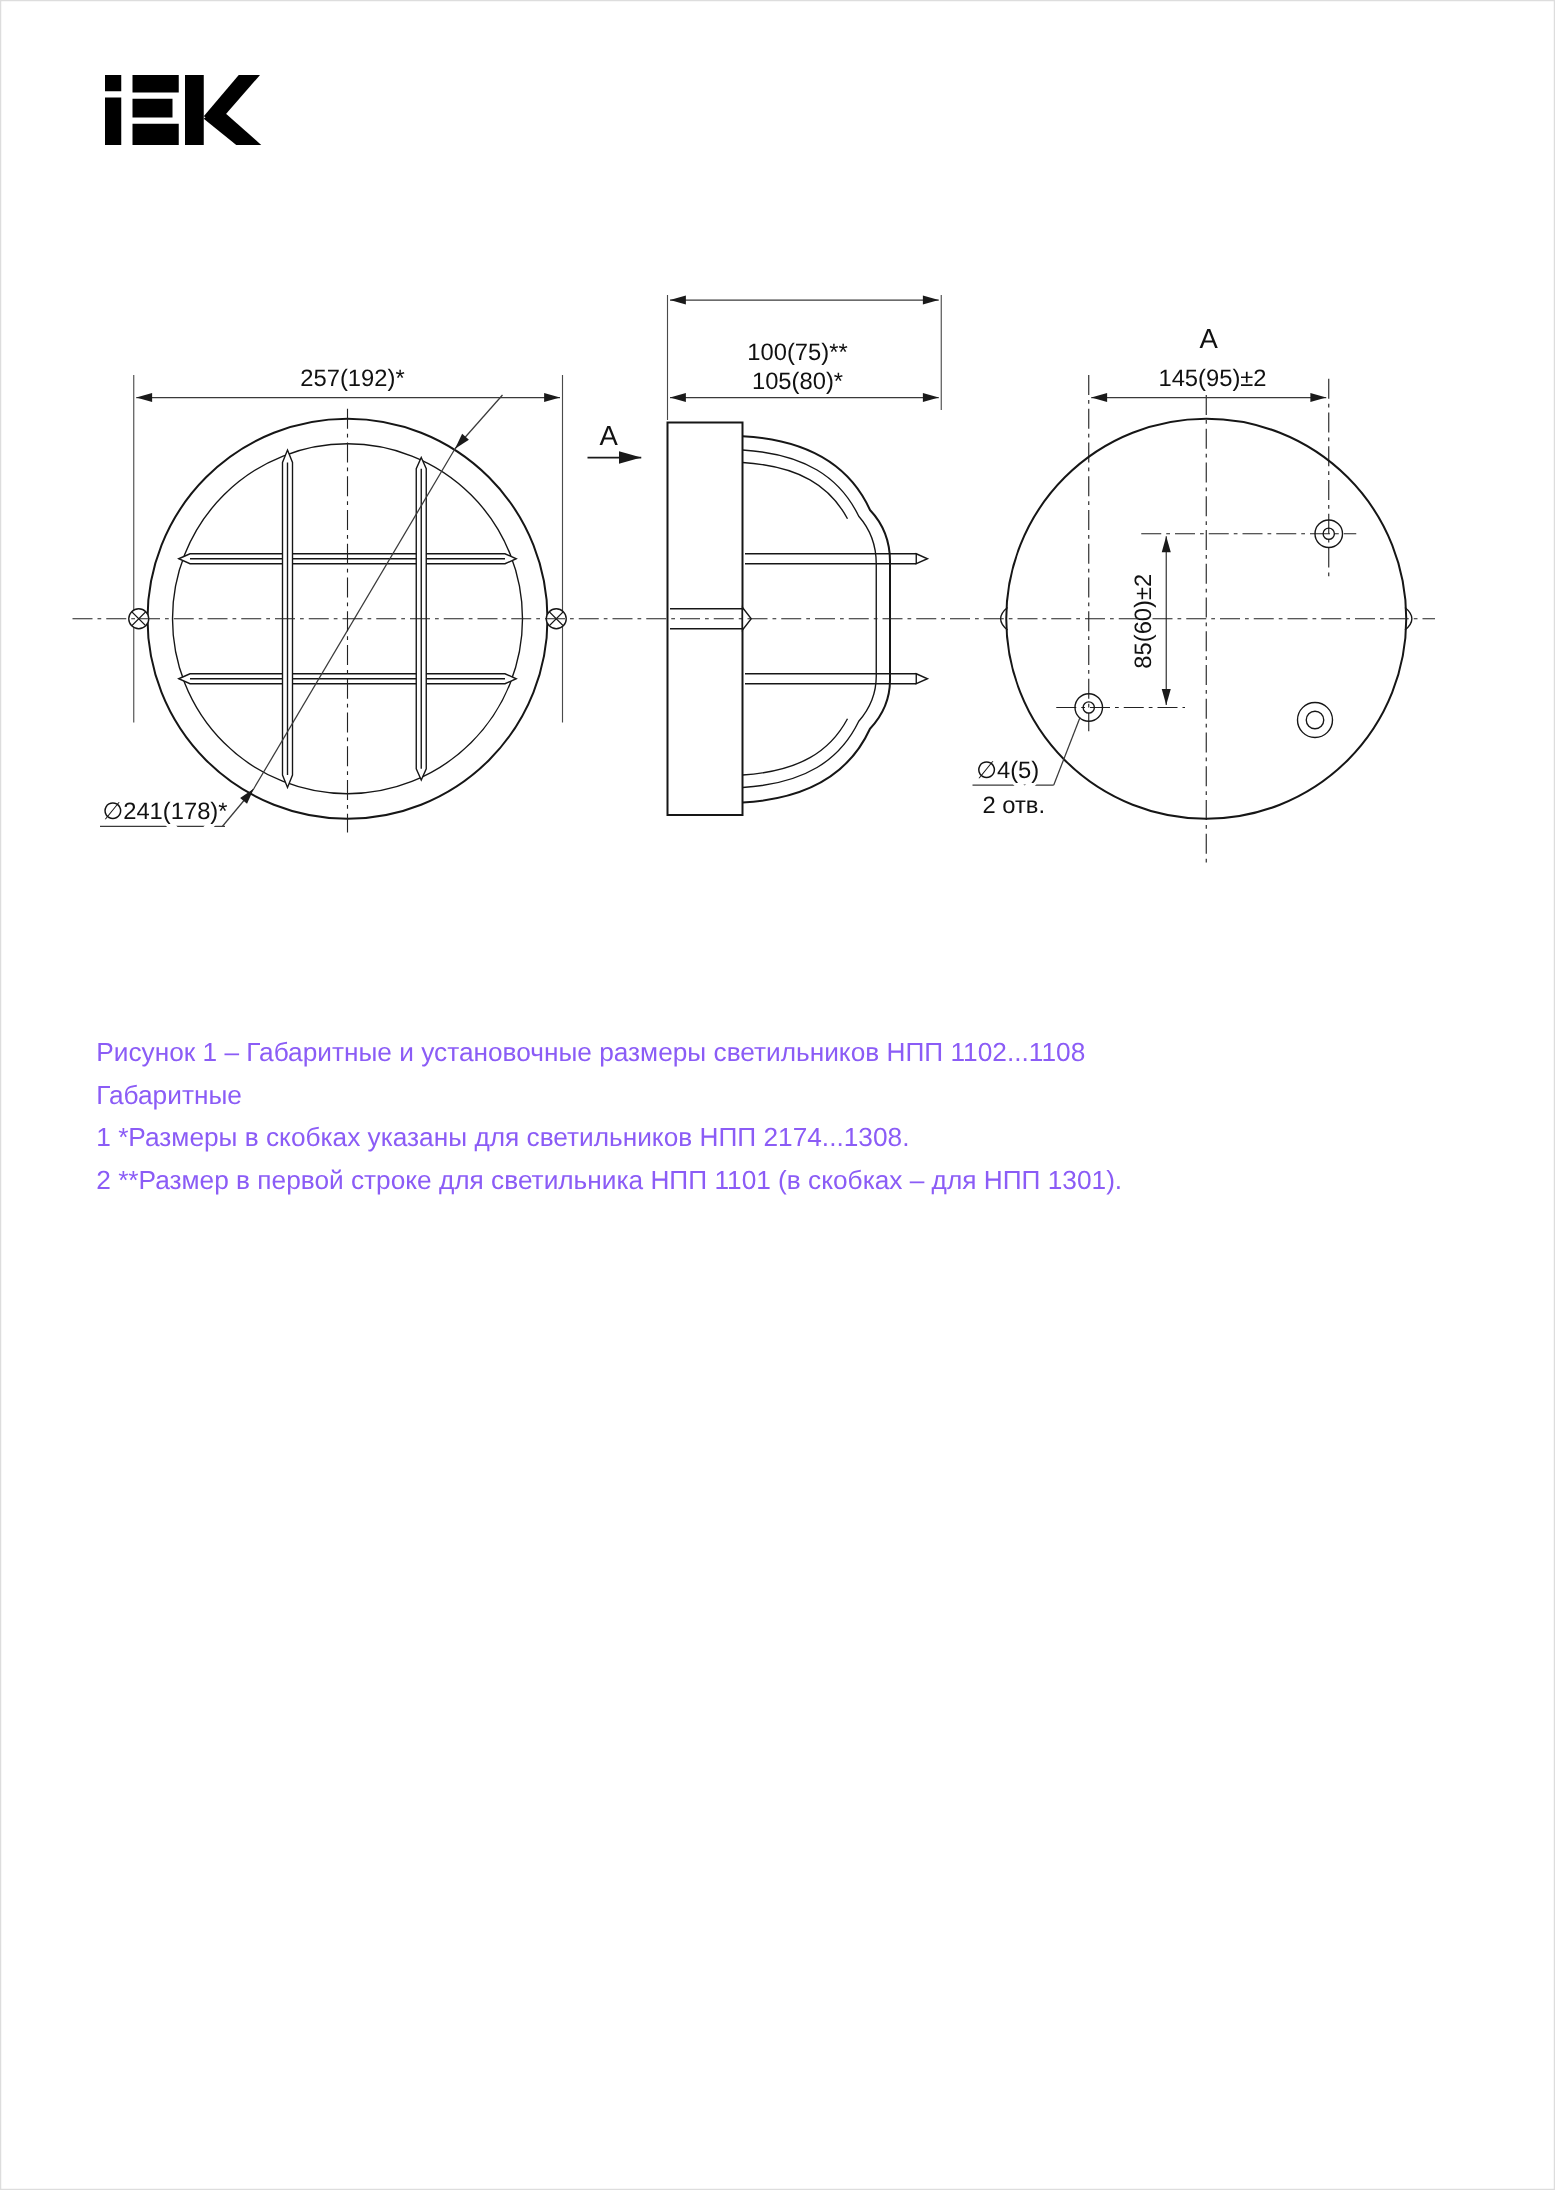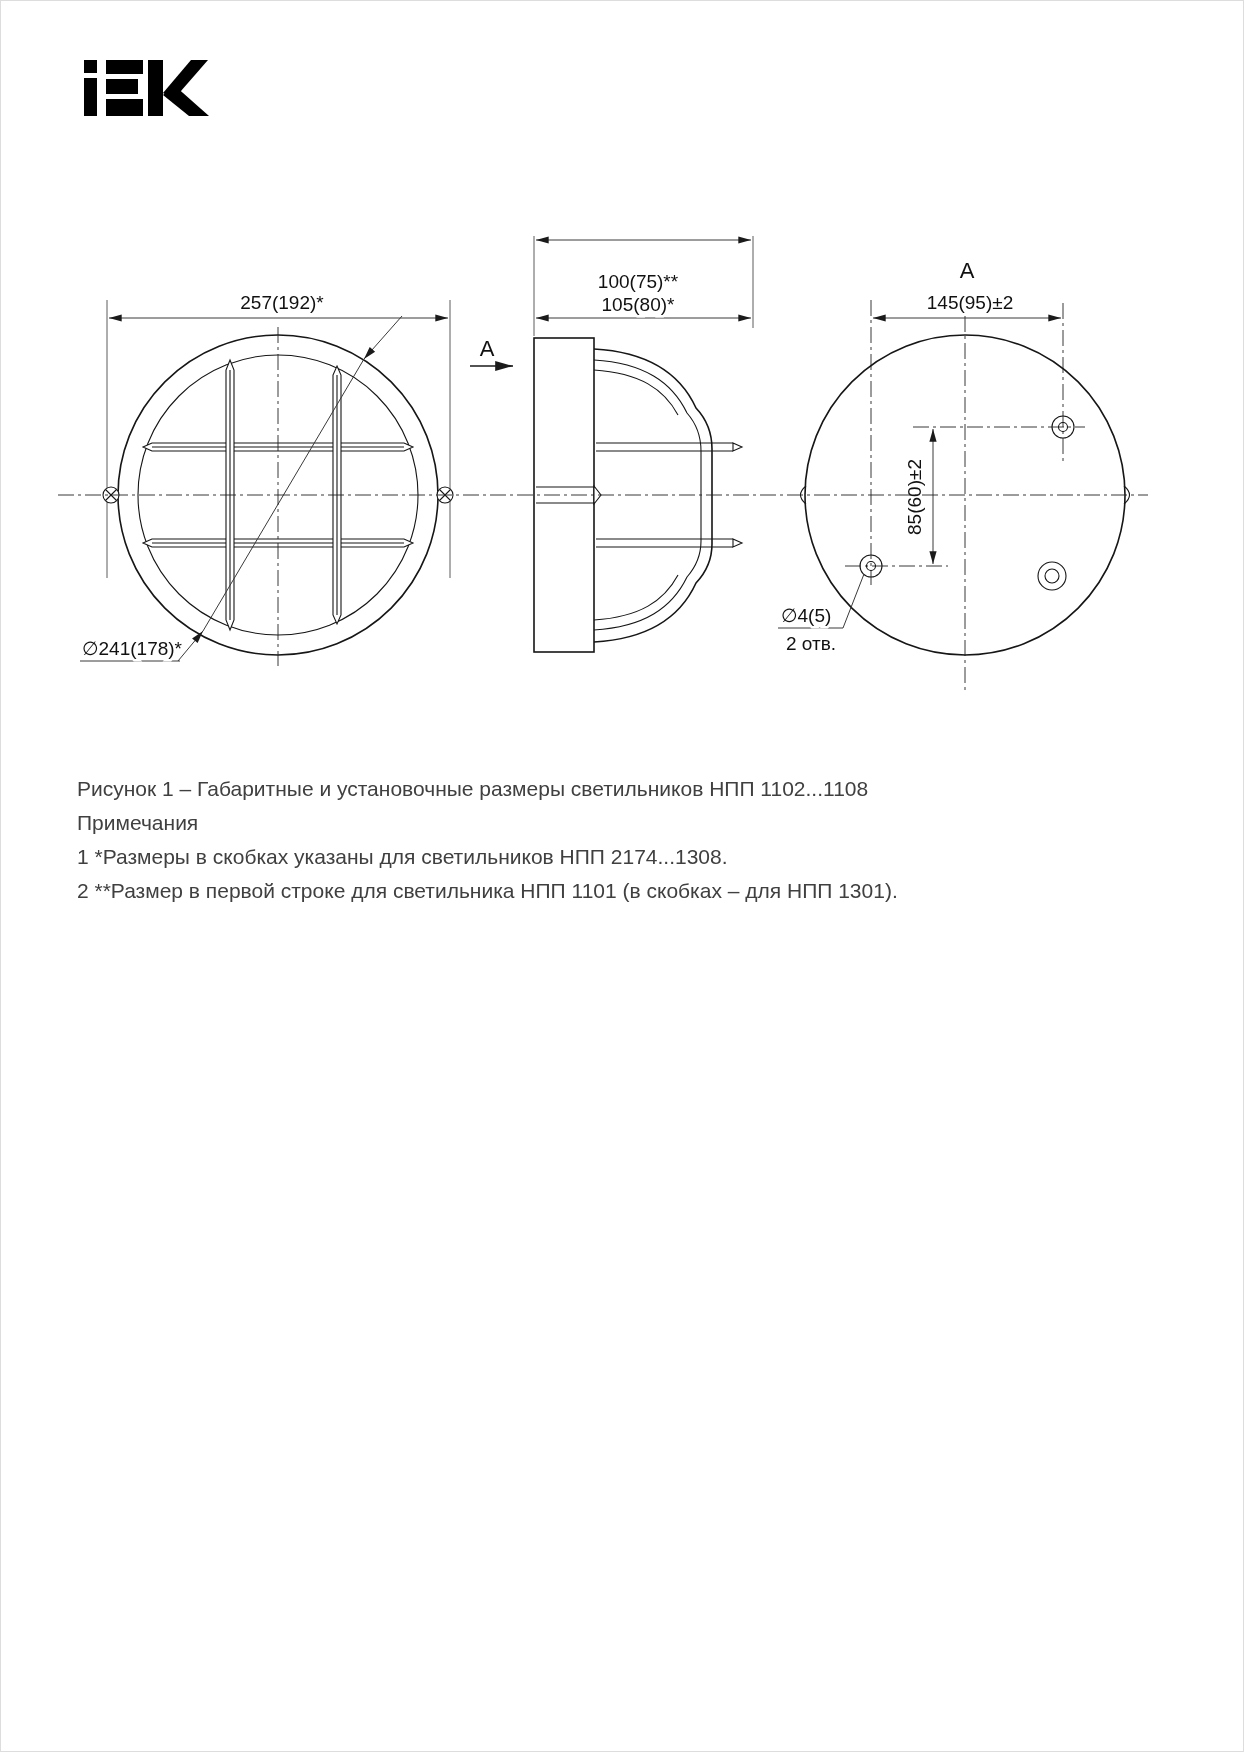--- a/index.html
+++ b/index.html
@@ -23,22 +23,22 @@
     font-family:"Liberation Sans", sans-serif;
     font-size:19px;fill:#111;
     stroke:#fff;stroke-width:5;paint-order:stroke;
   }
   .viewletter{
     font-family:"Liberation Sans", sans-serif;
     font-size:22px;fill:#111;
     stroke:#fff;stroke-width:5;paint-order:stroke;
   }
   .caption{
-    position:absolute;left:77px;top:772px;width:1110px;
-    color:#404040;
+    position:absolute;left:77px;top:826px;width:1110px;
+    color:#8b5cf6;
   }
   .caption p{
     margin:0;font-size:21px;line-height:34px;white-space:nowrap;
   }
 </style>
 </head>
 <body>
 
 <div class="page">
 
@@ -184,18 +184,18 @@
       </g>
       <text class="dimtext" x="781" y="622" text-anchor="start">∅4(5)</text>
       <text class="dimtext" x="786" y="650" text-anchor="start">2 отв.</text>
     </g>
 
     <line class="cl" x1="58" y1="495" x2="1148" y2="495"></line>
   </svg>
 
   <div class="caption">
     <p>Рисунок 1 – Габаритные и установочные размеры светильников НПП 1102...1108</p>
-    <p>Примечания</p>
+    <p>Габаритные</p>
     <p>1 *Размеры в скобках указаны для светильников НПП 2174...1308.</p>
     <p>2 **Размер в первой строке для светильника НПП 1101 (в скобках – для НПП 1301).</p>
   </div>
 
 </div>
 
 </body></html>

